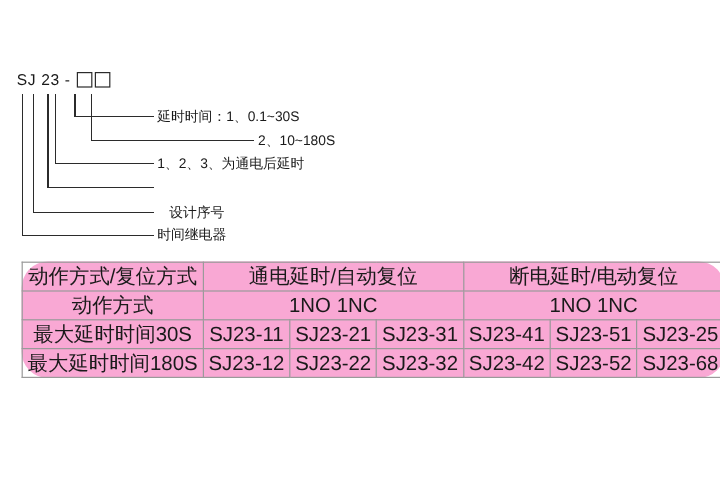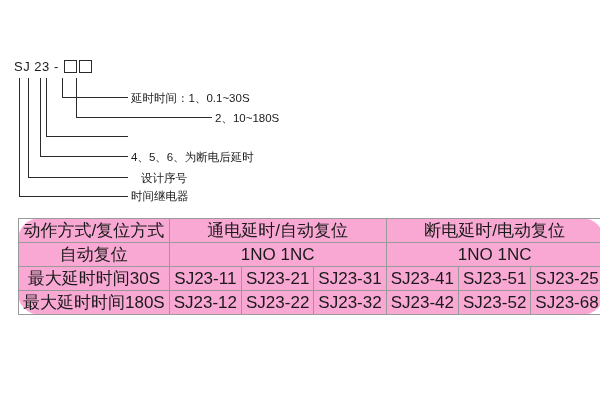--- a/index.html
+++ b/index.html
@@ -123,33 +123,33 @@
       <path d="M 40 78 L 40 156 L 128 156"></path>
 
       <path d="M 28 78 L 28 177 L 128 177"></path>
 
       <path d="M 19 78 L 19 196 L 128 196"></path>
     </g>
   </svg>
 
   <div class="anno" id="anno-delay1">延时时间：1、0.1~30S</div>
   <div class="anno" id="anno-delay2">2、10~180S</div>
-  <div class="anno" id="anno-group2">4、5、6、为断电后延时</div>
+  <div class="anno" id="anno-group1">1、2、3、为通电后延时</div>
   <div class="anno" id="anno-design">设计序号</div>
   <div class="anno" id="anno-relay">时间继电器</div>
 
   <table id="spec-table">
     <tbody>
       <tr>
         <td class="head-left">动作方式/复位方式</td>
         <td class="grp" colspan="3">通电延时/自动复位</td>
         <td class="grp" colspan="3">断电延时/电动复位</td>
       </tr>
       <tr>
-        <td class="row-label">自动复位</td>
+        <td class="row-label">动作方式</td>
         <td colspan="3">1NO 1NC</td>
         <td colspan="3">1NO 1NC</td>
       </tr>
       <tr>
         <td class="row-label">最大延时时间30S</td>
         <td class="cell">SJ23-11</td>
         <td class="cell">SJ23-21</td>
         <td class="cell">SJ23-31</td>
         <td class="cell">SJ23-41</td>
         <td class="cell">SJ23-51</td>

